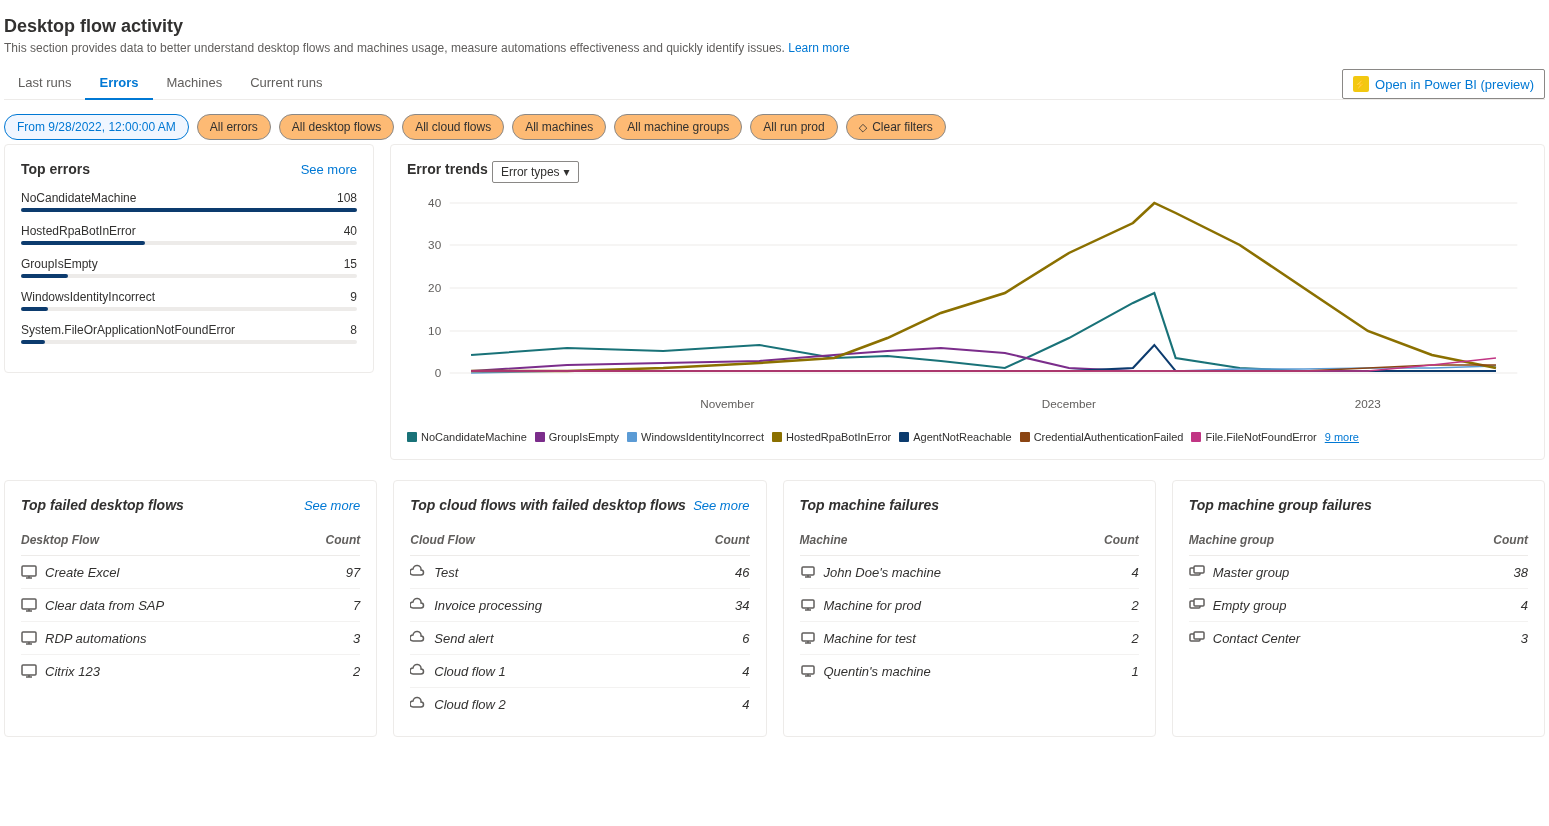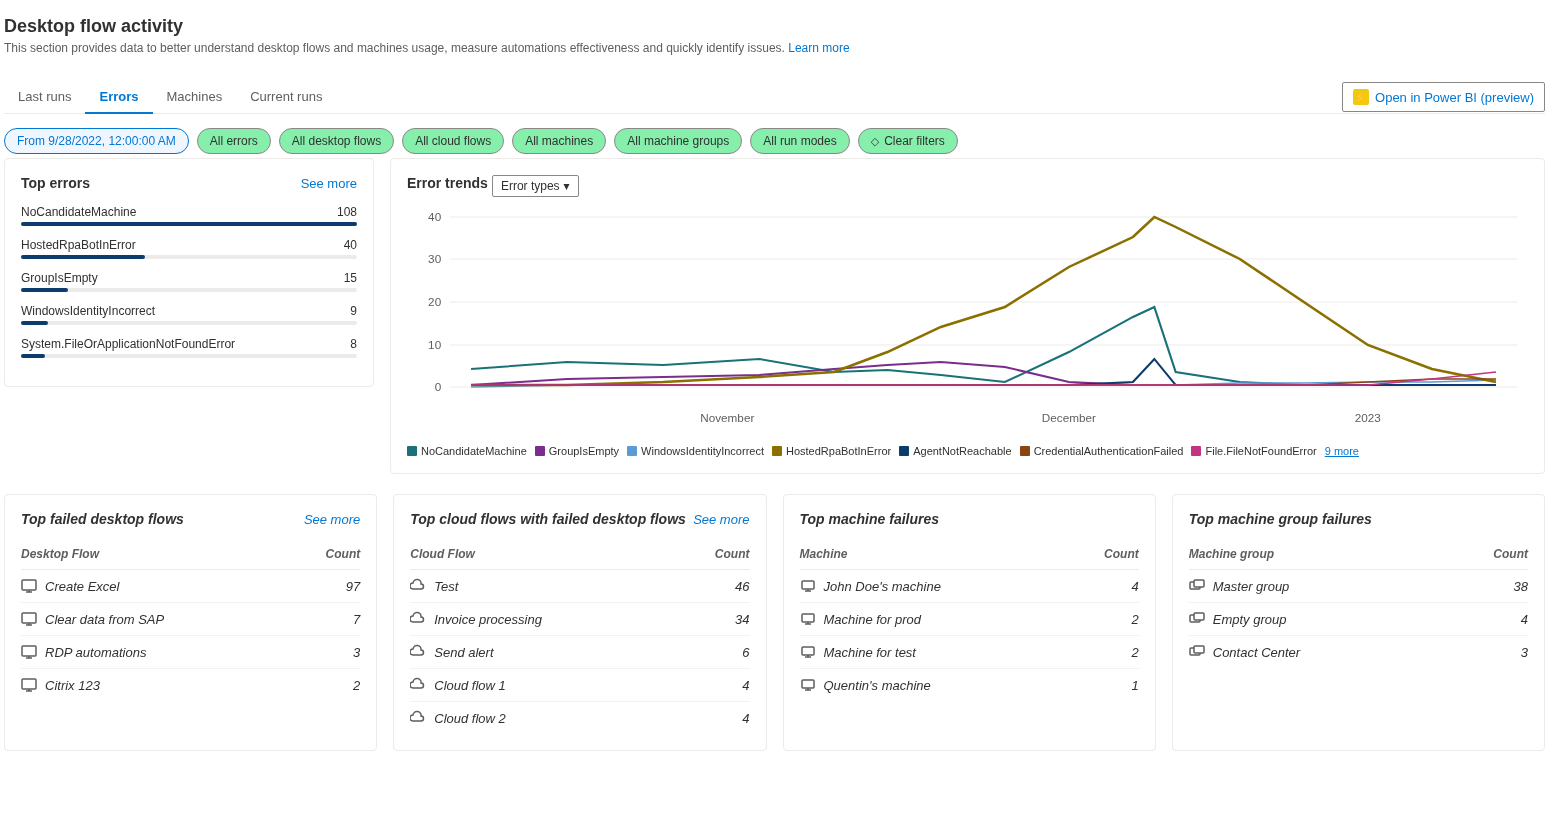--- a/index.html
+++ b/index.html
@@ -1,32 +1,32 @@
 <!DOCTYPE html>
 <html><head>
   <meta charset="utf-8">
   <style>
     * { box-sizing: border-box; margin: 0; padding: 0; }
     body { font-family: 'Segoe UI', Arial, sans-serif; font-size: 13px; color: #323130; background: #fff; overflow-x: hidden; }
     
     .page { padding: 16px 4px; max-width: 1549px; }
     
     .page-title { font-size: 18px; font-weight: 600; margin-bottom: 4px; }
-    .page-subtitle { font-size: 12px; color: #605e5c; margin-bottom: 26px; }
+    .page-subtitle { font-size: 12px; color: #605e5c; margin-bottom: 12px; }
     .page-subtitle a { color: #0078d4; text-decoration: none; }
     
-    .tabs { display: flex; align-items: center; border-bottom: 1px solid #edebe9; margin-bottom: 14px; position: relative; }
+    .tabs { display: flex; align-items: flex-end; border-bottom: 1px solid #edebe9; margin-bottom: 14px; position: relative; }
     .tab { padding: 8px 14px; font-size: 13px; cursor: pointer; color: #605e5c; border-bottom: 2px solid transparent; margin-bottom: -1px; }
     .tab.active { color: #0078d4; border-bottom: 2px solid #0078d4; font-weight: 600; }
     
     .power-bi-btn { position: absolute; right: 0; display: flex; align-items: center; gap: 6px; font-size: 13px; color: #0078d4; cursor: pointer; padding: 6px 10px; border: 1px solid #8a8886; border-radius: 2px; background: #fff; }
     .power-bi-icon { width: 16px; height: 16px; background: #f2c811; border-radius: 2px; display: flex; align-items: center; justify-content: center; font-size: 10px; font-weight: bold; color: #333; }
     
     .filters { display: flex; align-items: center; gap: 8px; flex-wrap: wrap; margin-bottom: 4px; }
-    .filter-btn { padding: 5px 12px; border: 1px solid #8a8886; border-radius: 16px; font-size: 12px; cursor: pointer; background: #86efac; color: #323130; white-space: nowrap; }
+    .filter-btn { padding: 5px 12px; border: 1px solid #8a8886; border-radius: 16px; font-size: 12px; cursor: pointer; background: #fdba74; color: #323130; white-space: nowrap; }
     .filter-btn.primary { background: #f0f6ff; border-color: #0078d4; color: #0078d4; font-weight: 500; }
     .filter-btn.clear { display: flex; align-items: center; gap: 5px; }
     .filter-btn.clear .diamond-icon { font-size: 11px; }
     
     .main-content { display: flex; gap: 16px; }
     
     .left-panel { width: 370px; flex-shrink: 0; }
     .right-panel { flex: 1; }
     
     .card { background: #fff; border: 1px solid #edebe9; border-radius: 4px; padding: 16px; margin-bottom: 16px; }
@@ -93,21 +93,21 @@
     </div>
   </div>
 
   <div class="filters">
     <button class="filter-btn primary">From 9/28/2022, 12:00:00 AM</button>
     <button class="filter-btn">All errors</button>
     <button class="filter-btn">All desktop flows</button>
     <button class="filter-btn">All cloud flows</button>
     <button class="filter-btn">All machines</button>
     <button class="filter-btn">All machine groups</button>
-    <button class="filter-btn">All run modes</button>
+    <button class="filter-btn">All run prod</button>
     <button class="filter-btn clear">
       <span class="diamond-icon">◇</span>
       <span>Clear filters</span>
     </button>
   </div>
 
   <div class="main-content">
 
     <div class="left-panel">
       <div class="card">

